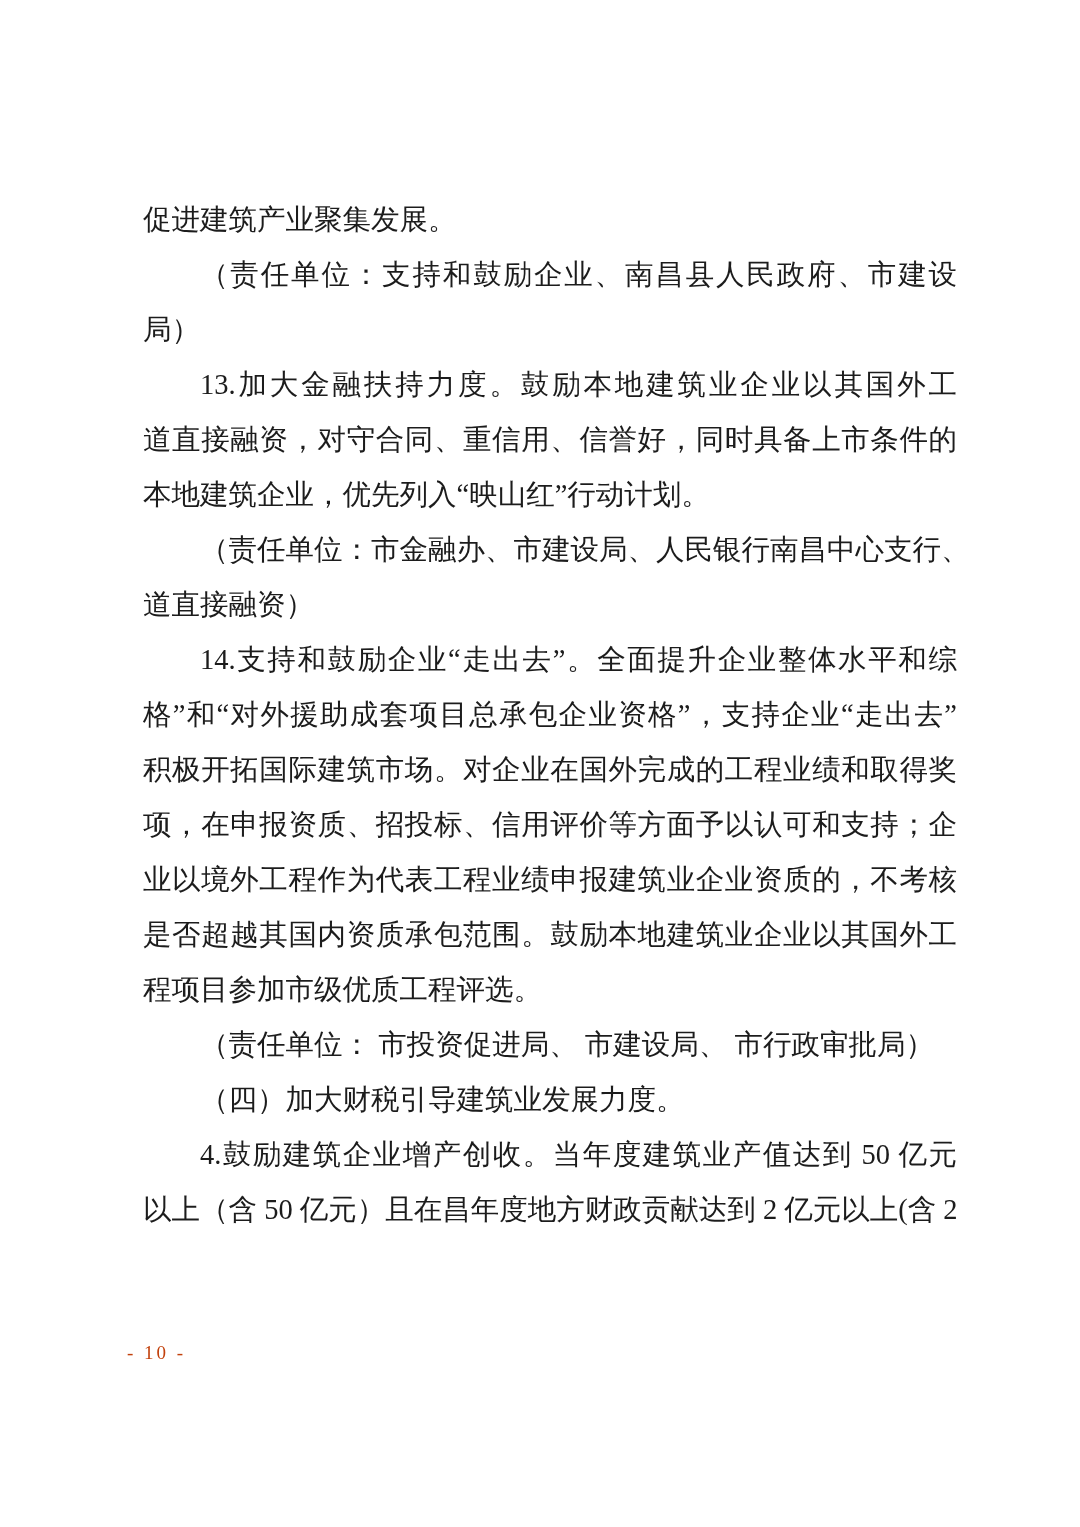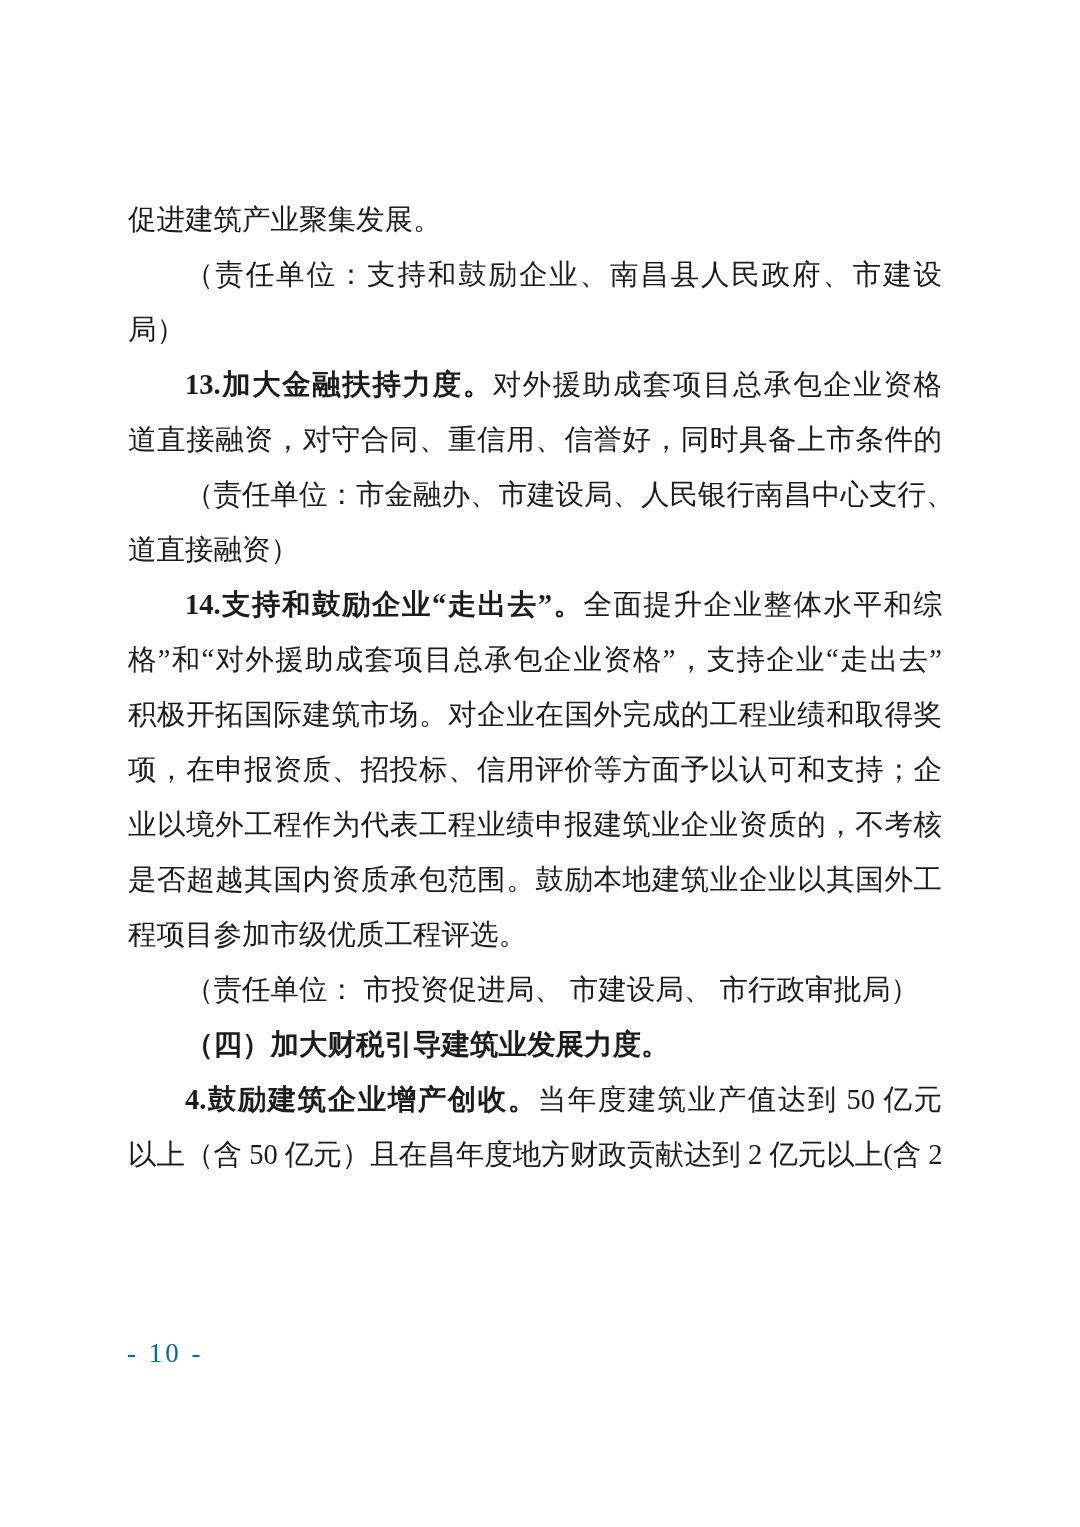--- a/index.html
+++ b/index.html
@@ -11,70 +11,71 @@
   .page {
     position: relative;
     width: 1080px;
     height: 1527px;
     background: #ffffff;
     overflow: hidden;
     font-family: "Liberation Serif", "DejaVu Serif", serif;
   }
   .doc-body {
     position: absolute;
-    left: 128px;
+    left: 143px;
     top: 192px;
     width: 814px;
     font-size: 28.5px;
     line-height: 55px;
     color: #1c1c1c;
     letter-spacing: 0;
   }
   .line {
     height: 55px;
     white-space: nowrap;
   }
   .line.indent {
     text-indent: 2em;
   }
   .line.fill {
     text-align: justify;
     text-align-last: justify;
   }
   .b {
-    font-weight: 700;
+    font-weight: 400;
   }
   .footer-page-num {
     position: absolute;
     left: 127px;
     top: 1338px;
-    font-size: 27px;
+    font-size: 19px;
     line-height: 30px;
-    color: #0369a1;
+    color: #c2410c;
     letter-spacing: 3px;
   }
 </style>
 </head>
 <body>
 
 <div class="page">
 
   <div class="doc-body">
 
     <div class="line"><span class="b"></span><span>促进建筑产业聚集发展。</span></div>
 
     <div class="line indent fill"><span class="b"></span><span>（责任单位：支持和鼓励企业、南昌县人民政府、市建设</span></div>
 
     <div class="line"><span class="b"></span><span>局）</span></div>
 
-    <div class="line indent fill"><span class="b">13.加大金融扶持力度。</span><span>对外援助成套项目总承包企业资格</span></div>
+    <div class="line indent fill"><span class="b">13.加大金融扶持力度。</span><span>鼓励本地建筑业企业以其国外工</span></div>
 
 
     <div class="line fill"><span class="b"></span><span>道直接融资，对守合同、重信用、信誉好，同时具备上市条件的</span></div>
 
+    <div class="line"><span class="b"></span><span>本地建筑企业，优先列入“映山红”行动计划。</span></div>
 
     <div class="line indent fill"><span class="b"></span><span>（责任单位：市金融办、市建设局、人民银行南昌中心支行、</span></div>
 
     <div class="line"><span class="b"></span><span>道直接融资）</span></div>
 
     <div class="line indent fill"><span class="b">14.支持和鼓励企业“走出去”。</span><span>全面提升企业整体水平和综</span></div>
 
 
     <div class="line fill"><span class="b"></span><span>格”和“对外援助成套项目总承包企业资格”，支持企业“走出去”</span></div>
 

